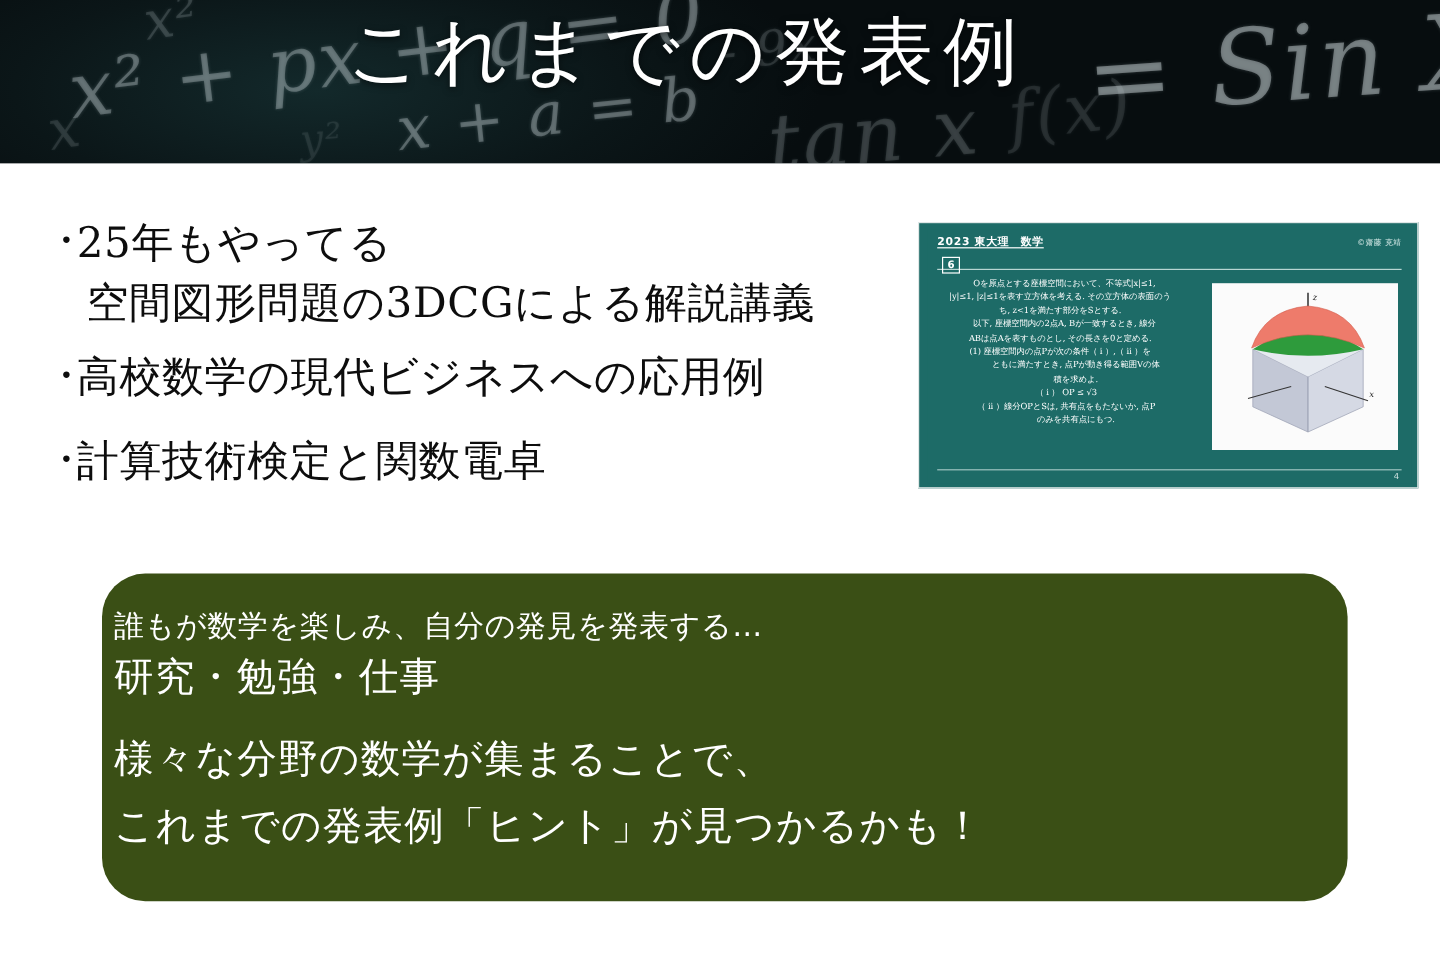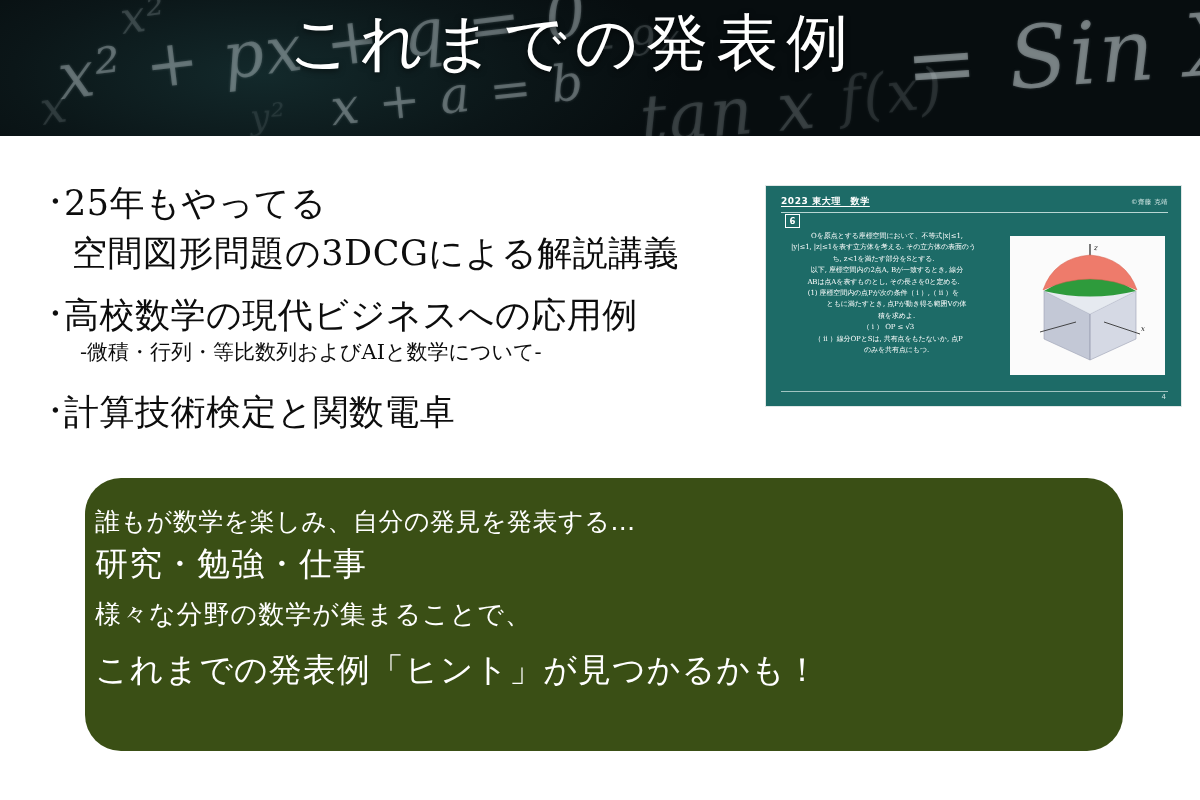--- a/index.html
+++ b/index.html
@@ -122,21 +122,21 @@
     left: 7px; top: 5px;
     width: 403px; height: 212px;
     background: #1d6b67;
     box-sizing: border-box;
   }
   .slide-head {
     position: absolute;
     left: 8px; top: 4px;
     width: 387px;
     border-bottom: 1px solid #b8d6d3;
-    padding-bottom: 4px;
+    padding-bottom: 16px;
     display: flex;
     justify-content: space-between;
     align-items: baseline;
   }
   .slide-head-left {
     color: #ffffff;
     font-size: 9px;
     font-weight: 700;
     letter-spacing: 0.6px;
     text-decoration: underline;
@@ -203,21 +203,21 @@
     padding: 22px 0 0 10px;
     color: #ffffff;
     font-family: "DejaVu Sans", "Liberation Sans", sans-serif;
   }
   .callout-line {
     white-space: nowrap;
     letter-spacing: 0.5px;
   }
   .cl-1 { font-size: 25px; line-height: 40px; margin-top: 2px; }
   .cl-2 { font-size: 33px; line-height: 48px; margin-top: -2px; letter-spacing: 1px; }
-  .cl-3 { font-size: 26px; line-height: 52px; margin-top: 0; letter-spacing: 1px; }
+  .cl-3 { font-size: 33px; line-height: 52px; margin-top: 18px; letter-spacing: 1px; }
   .cl-4 { font-size: 33px; line-height: 52px; margin-top: 4px; letter-spacing: 1px; }
 </style>
 </head>
 <body>
 
 <div class="header">
   <div class="chalk-layer">
     <span class="chalk c1">x² + px + q = 0</span>
     <span class="chalk c2">x²</span>
     <span class="chalk c3">x + a = b</span>
@@ -238,21 +238,20 @@
     <div class="bullet-body">
       <div class="bullet-line">25年もやってる</div>
       <div class="bullet-line line2">空間図形問題の3DCGによる解説講義</div>
     </div>
   </div>
 
   <div class="bullet-row b2">
     <div class="bullet-dot">・</div>
     <div class="bullet-body">
       <div class="bullet-line">高校数学の現代ビジネスへの応用例</div>
-      <div class="bullet-sub">-微積・行列・等比数列およびAIと数学について-</div>
     </div>
   </div>
 
   <div class="bullet-row b3">
     <div class="bullet-dot">・</div>
     <div class="bullet-body">
       <div class="bullet-line">計算技術検定と関数電卓</div>
     </div>
   </div>
 

